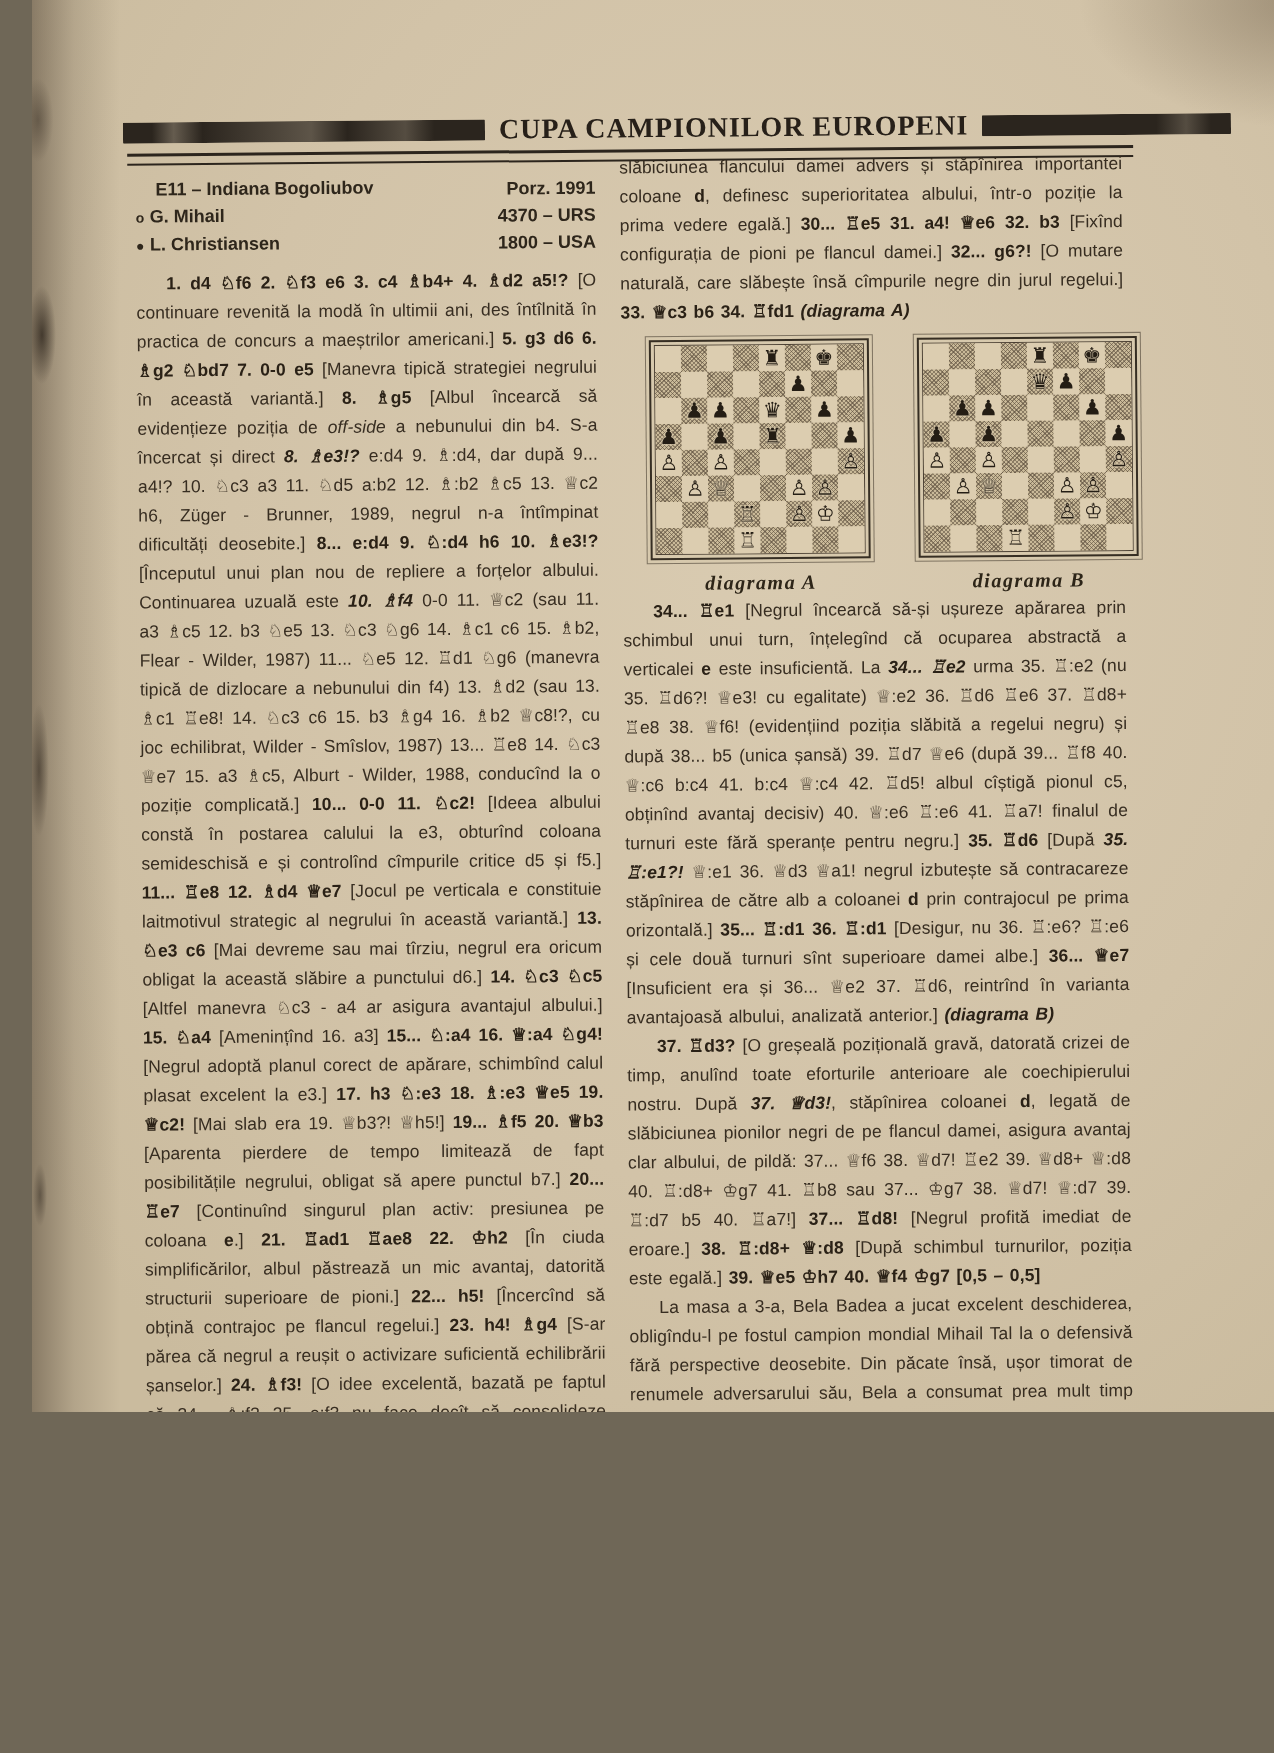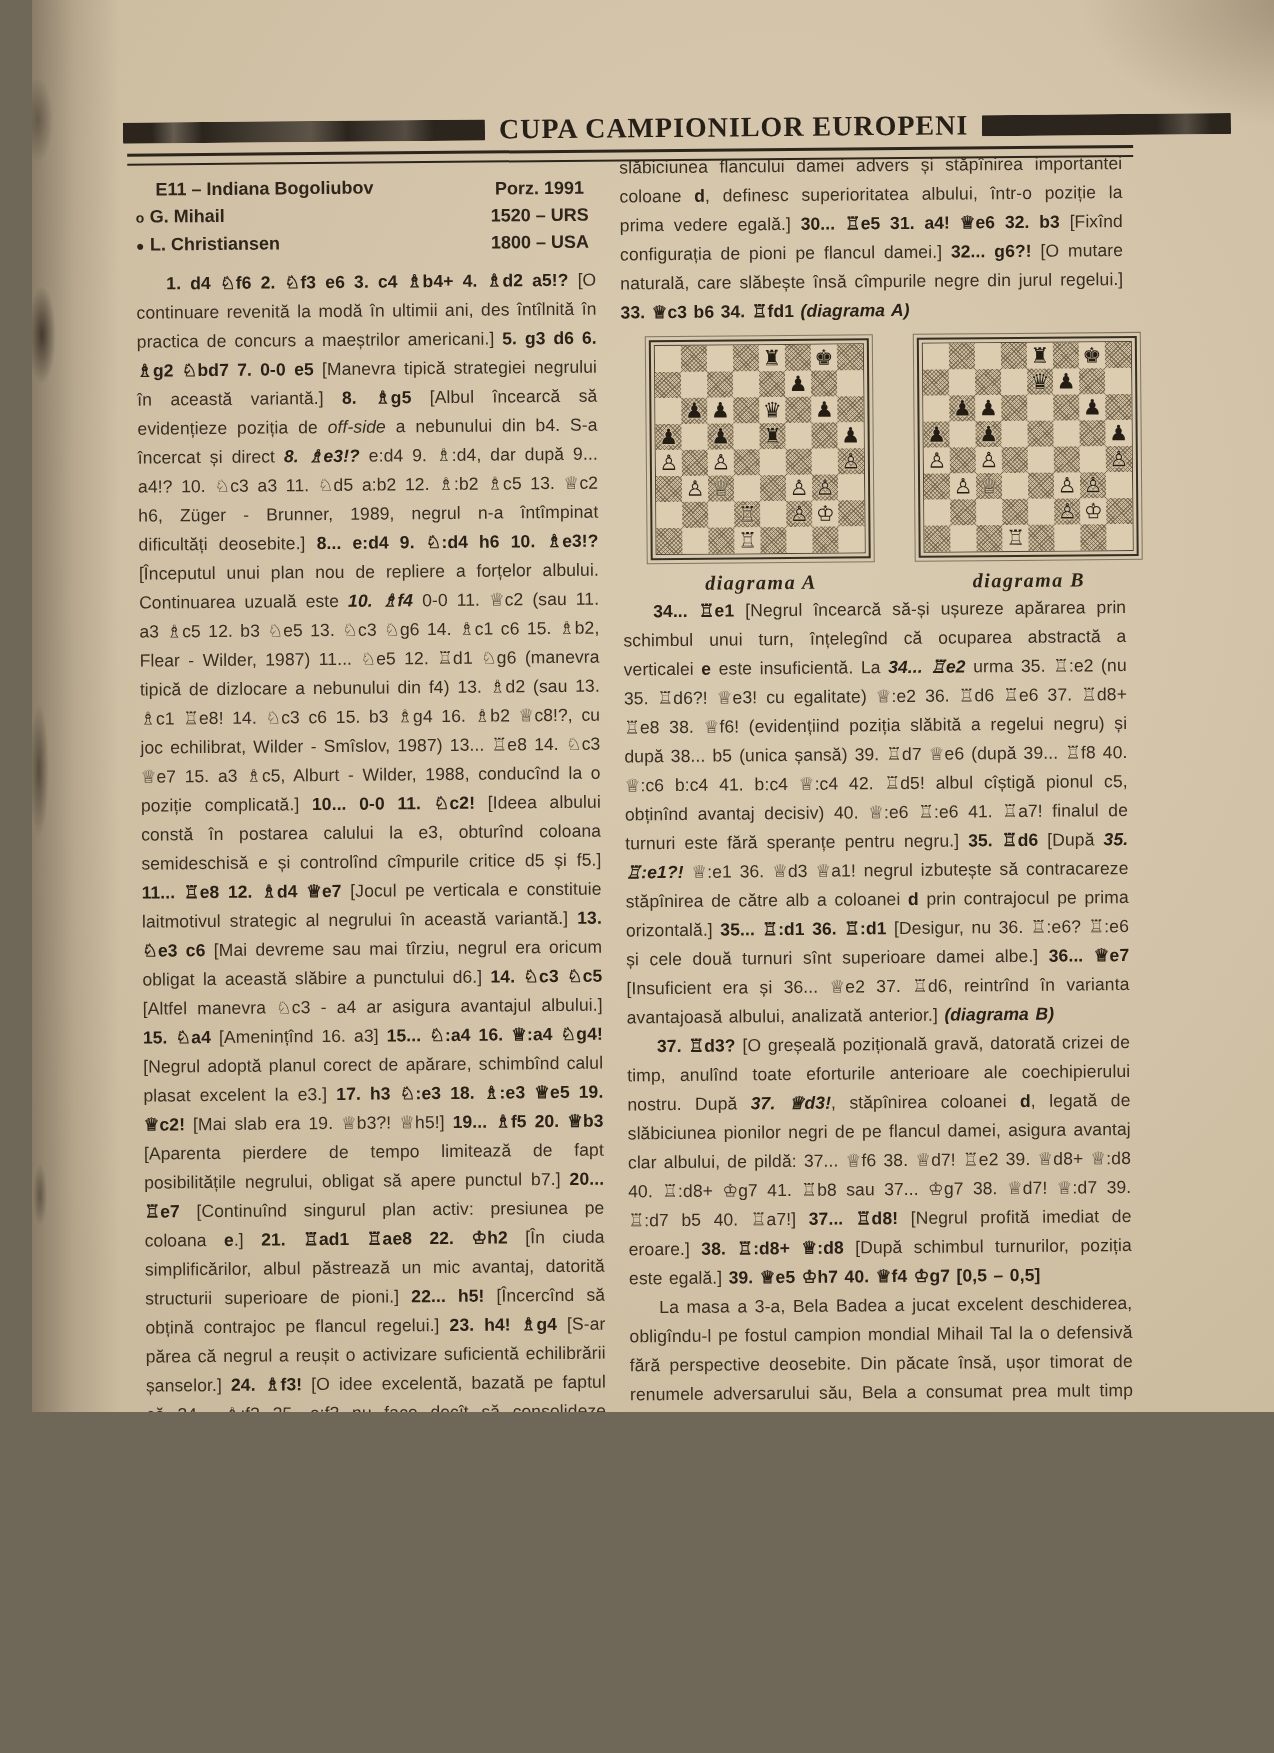--- a/index.html
+++ b/index.html
@@ -36,21 +36,21 @@
      border-top:3px solid #2c251d;border-bottom:2px solid #2c251d;}
 
   
   .col-left{position:absolute;left:108px;top:168px;width:460px;}
   .col-right{position:absolute;left:592px;top:153px;width:503px;}
 
   .game-head{display:flex;justify-content:space-between;font-size:18px;font-weight:700;
      color:#2e261b;line-height:27px;margin:4px 0 10px;}
   .gh-code{margin-left:20px;}
   .marker{display:inline-block;width:14px;font-size:14px;}
-  .gh-right{text-align:center;min-width:112px;padding-top:2px;}
+  .gh-right{text-align:right;min-width:112px;padding-top:2px;}
 
   .para{margin:0;text-align:justify;font-size:17.5px;line-height:29px;color:#372d21;
      word-spacing:1.5px;letter-spacing:.1px;}
   .para.indent{text-indent:30px;}
   .para b{font-weight:700;color:#2a2116;}
   .para i{font-style:italic;}
 
   
   .diagrams{margin:13px 0 2px 28px;display:flex;gap:48px;}
   .diagram{width:226px;}
@@ -94,21 +94,21 @@
 
     <div class="col-left">
       <div class="game-head">
         <div class="gh-left">
           <div class="gh-code">E11 – Indiana Bogoliubov</div>
           <div class="gh-player"><span class="marker">o</span><span>G. Mihail</span></div>
           <div class="gh-player"><span class="marker">●</span><span>L. Christiansen</span></div>
         </div>
         <div class="gh-right">
           <div>Porz. 1991</div>
-          <div>1520 – URS</div>
+          <div>4370 – URS</div>
           <div>1800 – USA</div>
         </div>
       </div>
       <div>
           <p class="para indent"><b>1. d4 ♘f6 2. ♘f3 e6 3. c4 ♗b4+ 4. ♗d2 a5!?</b> [O continuare revenită la modă în ultimii ani, des întîlnită în practica de concurs a maeștrilor americani.] <b>5. g3 d6 6. ♗g2 ♘bd7 7. 0-0 e5</b> [Manevra tipică strategiei negrului în această variantă.] <b>8. ♗g5</b> [Albul încearcă să evidențieze poziția de <i>off-side</i> a nebunului din b4. S-a încercat și direct <b><i>8. ♗e3!?</i></b> e:d4 9. ♗:d4, dar după 9... a4!? 10. ♘c3 a3 11. ♘d5 a:b2 12. ♗:b2 ♗c5 13. ♕c2 h6, Züger - Brunner, 1989, negrul n-a întîmpinat dificultăți deosebite.] <b>8... e:d4 9. ♘:d4 h6 10. ♗e3!?</b> [Începutul unui plan nou de repliere a forțelor albului. Continuarea uzuală este <b><i>10. ♗f4</i></b> 0-0 11. ♕c2 (sau 11. a3 ♗c5 12. b3 ♘e5 13. ♘c3 ♘g6 14. ♗c1 c6 15. ♗b2, Flear - Wilder, 1987) 11... ♘e5 12. ♖d1 ♘g6 (manevra tipică de dizlocare a nebunului din f4) 13. ♗d2 (sau 13. ♗c1 ♖e8! 14. ♘c3 c6 15. b3 ♗g4 16. ♗b2 ♕c8!?, cu joc echilibrat, Wilder - Smîslov, 1987) 13... ♖e8 14. ♘c3 ♕e7 15. a3 ♗c5, Alburt - Wilder, 1988, conducînd la o poziție complicată.] <b>10... 0-0 11. ♘c2!</b> [Ideea albului constă în postarea calului la e3, obturînd coloana semideschisă e și controlînd cîmpurile critice d5 și f5.] <b>11... ♖e8 12. ♗d4 ♕e7</b> [Jocul pe verticala e constituie laitmotivul strategic al negrului în această variantă.] <b>13. ♘e3 c6</b> [Mai devreme sau mai tîrziu, negrul era oricum obligat la această slăbire a punctului d6.] <b>14. ♘c3 ♘c5</b> [Altfel manevra ♘c3 - a4 ar asigura avantajul albului.] <b>15. ♘a4</b> [Amenințînd 16. a3] <b>15... ♘:a4 16. ♕:a4 ♘g4!</b> [Negrul adoptă planul corect de apărare, schimbînd calul plasat excelent la e3.] <b>17. h3 ♘:e3 18. ♗:e3 ♕e5 19. ♕c2!</b> [Mai slab era 19. ♕b3?! ♕h5!] <b>19... ♗f5 20. ♕b3</b> [Aparenta pierdere de tempo limitează de fapt posibilitățile negrului, obligat să apere punctul b7.] <b>20... ♖e7</b> [Continuînd singurul plan activ: presiunea pe coloana <b>e</b>.] <b>21. ♖ad1 ♖ae8 22. ♔h2</b> [În ciuda simplificărilor, albul păstrează un mic avantaj, datorită structurii superioare de pioni.] <b>22... h5!</b> [Încercînd să obțină contrajoc pe flancul regelui.] <b>23. h4! ♗g4</b> [S-ar părea că negrul a reușit o activizare suficientă echilibrării șanselor.] <b>24. ♗f3!</b> [O idee excelentă, bazată pe faptul că 24... ♗:f3 25. e:f3 nu face decît să consolideze poziția regelui alb, în timp ce problemele negrului, legate de slăbiciunile de pe flancul damei, se mențin.] <b>24... ♕f5 25. ♕d3! ♕e6!?</b> [Schimbul damelor <b><i>25... ♕:d3</i></b> 26. ♖:d3 nu garanta în nici un caz egalitatea, după 26... ♗c5 27. ♗:c5 d:c5 28. ♗:g4 h:g4 29. e3 ♖e4 30. ♖c1 finalul de turnuri fiind favorabil albului.] <b>26. a3 ♗c5 27. ♗:c5 d:c5 28. ♖d2!</b> [Pregătind luarea în stăpînire a verticalei <b>d</b>.] <b>28... ♗:f3 29. e:f3 ♕f6 30. ♔g2</b> [În finalul de piese grele, șansele albului sînt mai bune, datorită neobișnuitei structuri asimetrice de pioni. Poziția mai sigură a regelui,</p>
         </div>
     </div>
 
     <div class="col-right">
       <div>

